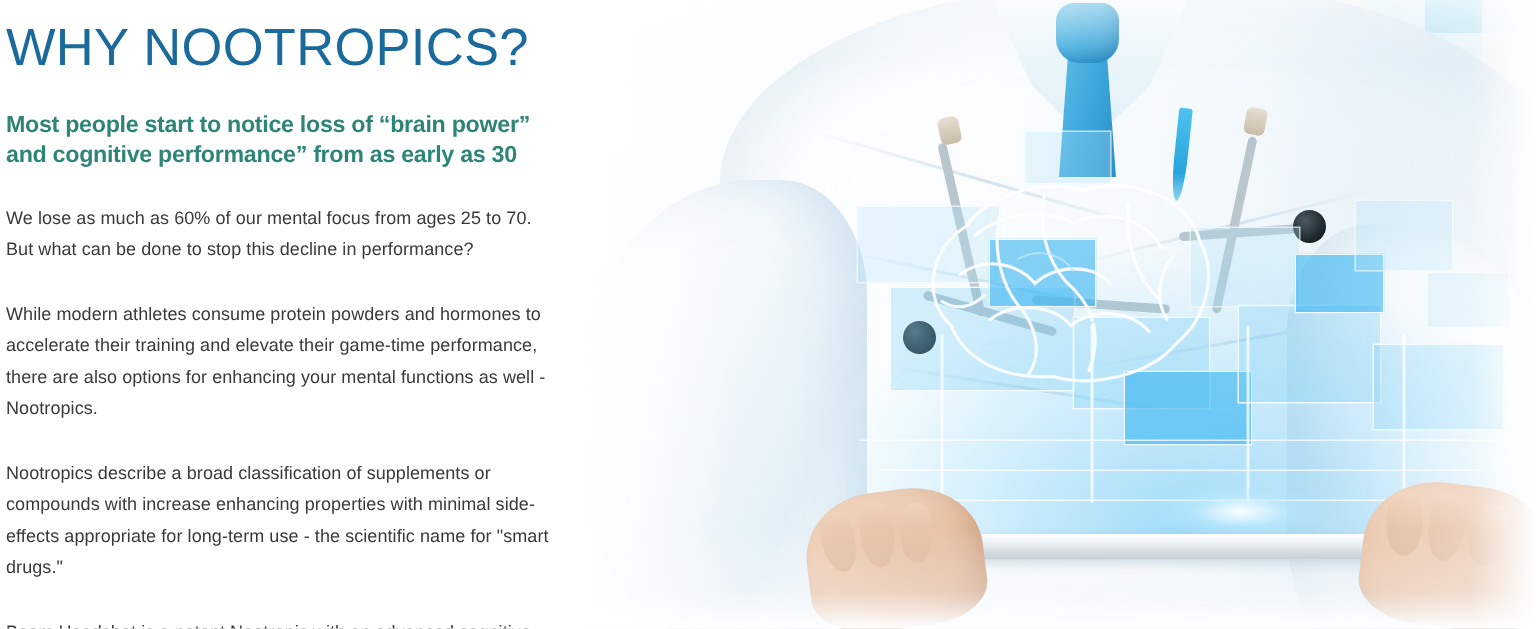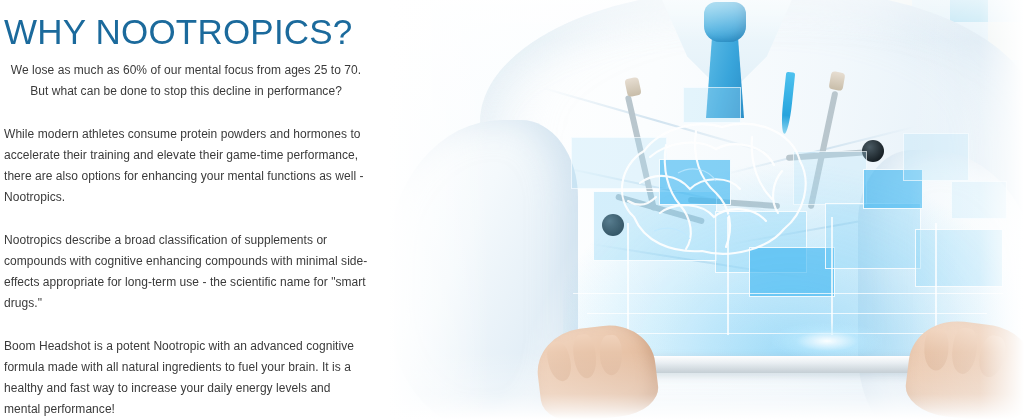--- a/index.html
+++ b/index.html
@@ -54,21 +54,21 @@
 
   .body-para {
     margin: 0;
     padding: 0;
     font-size: 12px;
     line-height: 21px;
     color: #3a3a3a;
     max-width: 368px;
     letter-spacing: 0.05px;
   }
-  .body-para.p1 { margin-top: 8px; text-align: center; }
+  .body-para.p1 { margin-top: 21px; }
   .body-para.p2 { margin-top: 22px; }
   .body-para.p3 { margin-top: 22px; }
   .body-para.p4 { margin-top: 22px; }
 
   
   .image-col {
     position: relative;
     flex: 1 1 auto;
     height: 419px;
     overflow: hidden;
@@ -302,26 +302,27 @@
 </style>
 </head>
 <body>
 
 <div id="page">
 
   <div class="text-col">
 
     <h1 class="headline">WHY NOOTROPICS?</h1>
 
+    <h2 class="subhead">Most people start to notice loss of “brain power” and cognitive performance” from as early as 30</h2>
 
     <p class="body-para p1">We lose as much as 60% of our mental focus from ages 25 to 70. But what can be done to stop this decline in performance?</p>
 
     <p class="body-para p2">While modern athletes consume protein powders and hormones to accelerate their training and elevate their game-time performance, there are also options for enhancing your mental functions as well - Nootropics.</p>
 
-    <p class="body-para p3">Nootropics describe a broad classification of supplements or compounds with cognitive enhancing compounds with minimal side-effects appropriate for long-term use - the scientific name for "smart drugs."</p>
+    <p class="body-para p3">Nootropics describe a broad classification of supplements or compounds with increase enhancing properties with minimal side-effects appropriate for long-term use - the scientific name for "smart drugs."</p>
 
     <p class="body-para p4">Boom Headshot is a potent Nootropic with an advanced cognitive formula made with all natural ingredients to fuel your brain. It is a healthy and fast way to increase your daily energy levels and mental performance!</p>
   </div>
 
   <div class="image-col">
 
     <div class="seam"></div>
 
     <div class="mosaic">
       <div class="sq m-pale" style="left:0px;   top:0px;"></div>

